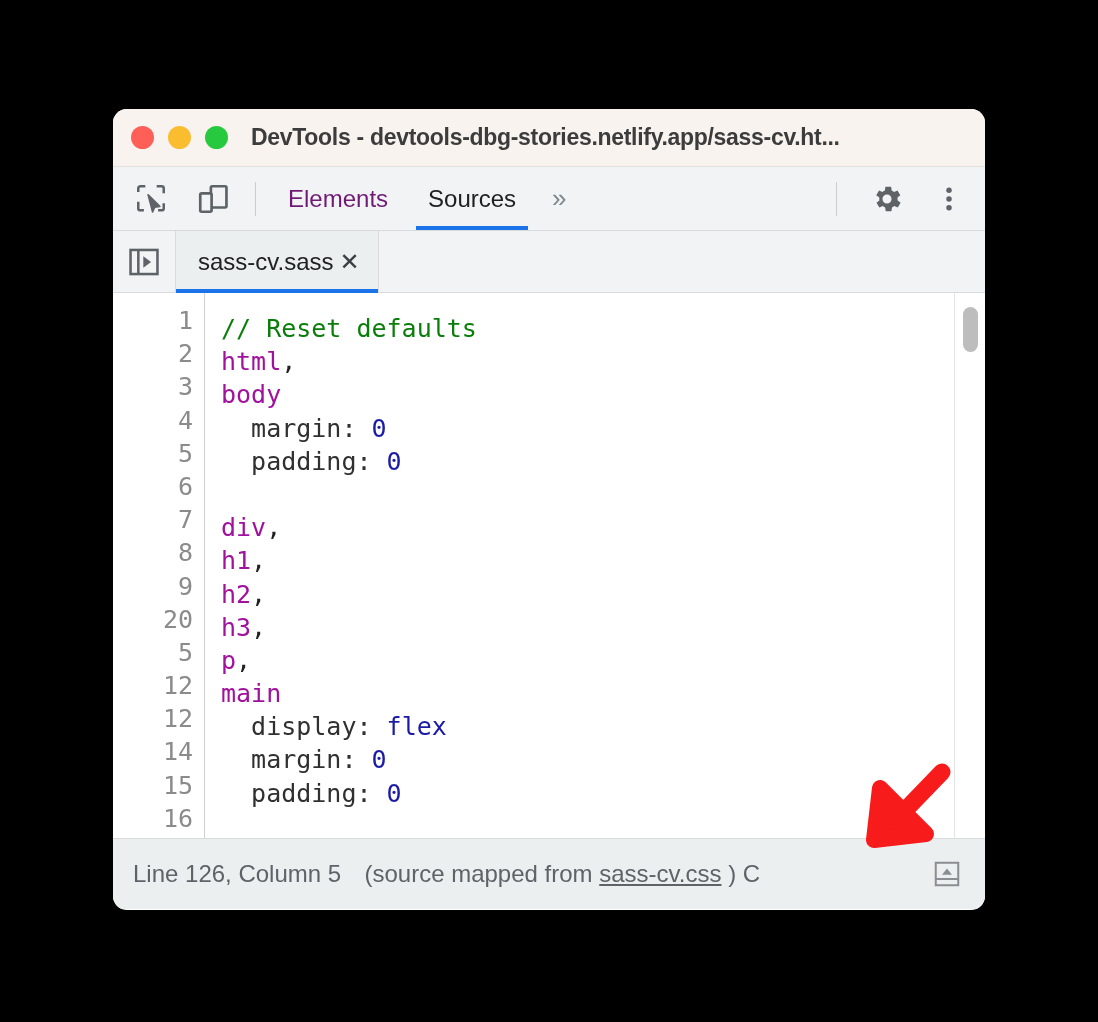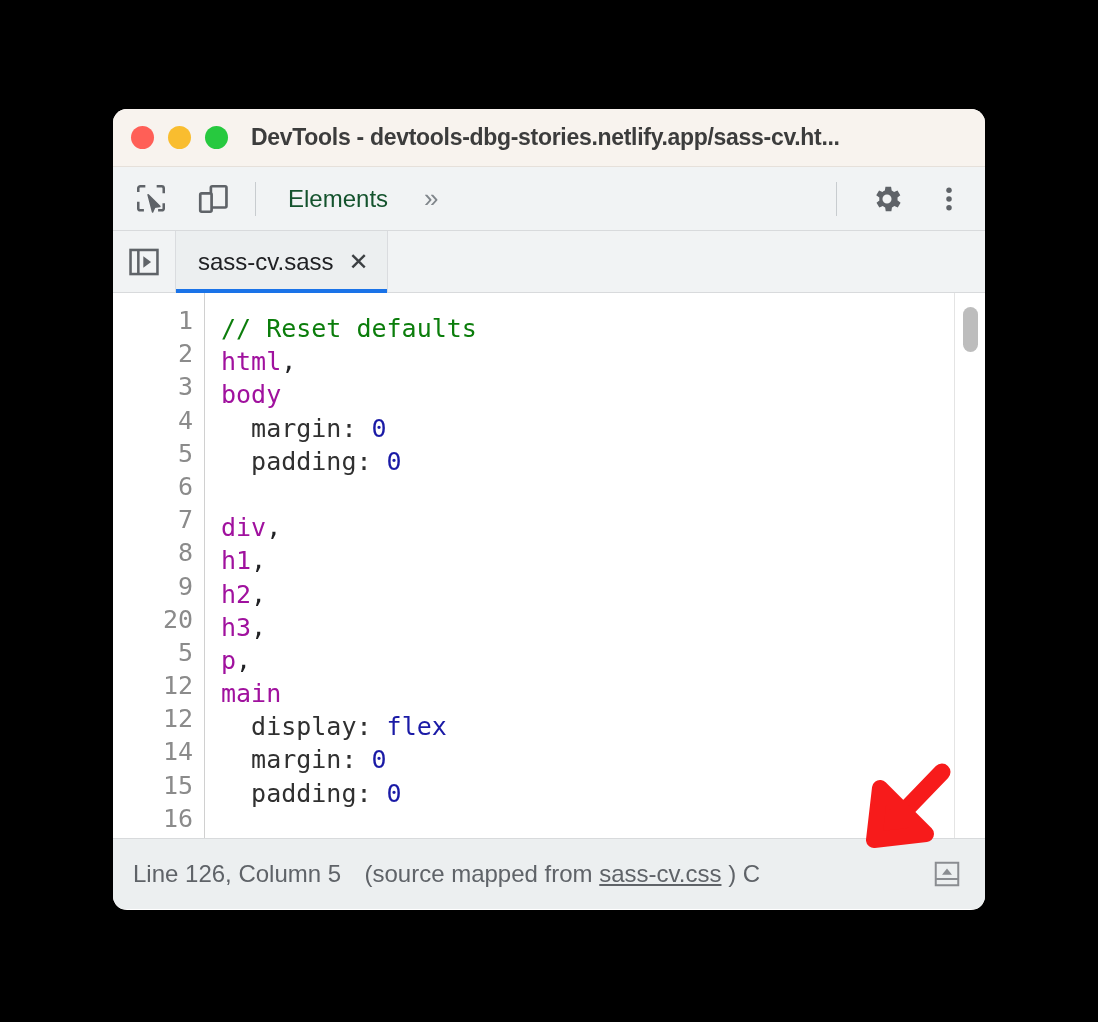--- a/index.html
+++ b/index.html
@@ -80,21 +80,21 @@
     margin: 0 12px 0 18px;
   }
   .panel-tabs { display: flex; align-items: flex-end; height: 100%; }
   .panel-tab {
     position: relative;
     height: 100%;
     display: flex;
     align-items: center;
     padding: 0 20px;
     font-size: 24px;
-    color: #14532d;
+    color: #701a75;
     white-space: nowrap;
   }
   .panel-tab.active { color: #202124; }
   .panel-tab.active::after {
     content: "";
     position: absolute;
     left: 8px; right: 8px; bottom: 0;
     height: 4px;
     background: #1a73e8;
   }
@@ -120,21 +120,21 @@
     border-bottom: 1px solid #d8dadc;
   }
   .navigator-btn {
     width: 62px;
     display: flex; align-items: center; justify-content: center;
   }
   .file-tab {
     position: relative;
     display: flex;
     align-items: center;
-    gap: 15px;
+    gap: 6px;
     padding: 0 18px 0 22px;
     background: #eceff0;
     border-left: 1px solid #dadcdf;
     border-right: 1px solid #dadcdf;
   }
   .file-tab::after {
     content: "";
     position: absolute;
     left: 0; right: 0; bottom: -1px;
     height: 4px;
@@ -288,20 +288,21 @@
         <svg width="34" height="34" viewBox="0 0 24 24" fill="none" stroke="#5f6368" stroke-width="1.9">
           <rect x="10.5" y="3" width="11" height="15" rx="1"></rect>
           <rect x="3" y="8" width="8" height="13" rx="1" fill="#f1f3f4"></rect>
         </svg>
       </div>
 
       <div class="tb-sep"></div>
 
       <div class="panel-tabs">
         <div class="panel-tab">Elements</div>
+        <div class="panel-tab active">Sources</div>
       </div>
 
       <div class="more-tabs">»</div>
 
       <div class="toolbar-right">
         <div class="tb-sep"></div>
         <div class="tb-icon">
           <svg width="34" height="34" viewBox="0 0 24 24" fill="#5f6368">
             <path d="M19.4 13a7.6 7.6 0 0 0 0-2l2-1.6-2-3.4-2.4 1a7.6 7.6 0 0 0-1.7-1l-.4-2.6h-4l-.4 2.6c-.6.2-1.2.6-1.7 1l-2.4-1-2 3.4L6.6 11a7.6 7.6 0 0 0 0 2l-2 1.6 2 3.4 2.4-1c.5.4 1.1.8 1.7 1l.4 2.6h4l.4-2.6c.6-.2 1.2-.6 1.7-1l2.4 1 2-3.4-2-1.6zM12 15.2A3.2 3.2 0 1 1 12 8.8a3.2 3.2 0 0 1 0 6.4z"></path>
           </svg>

